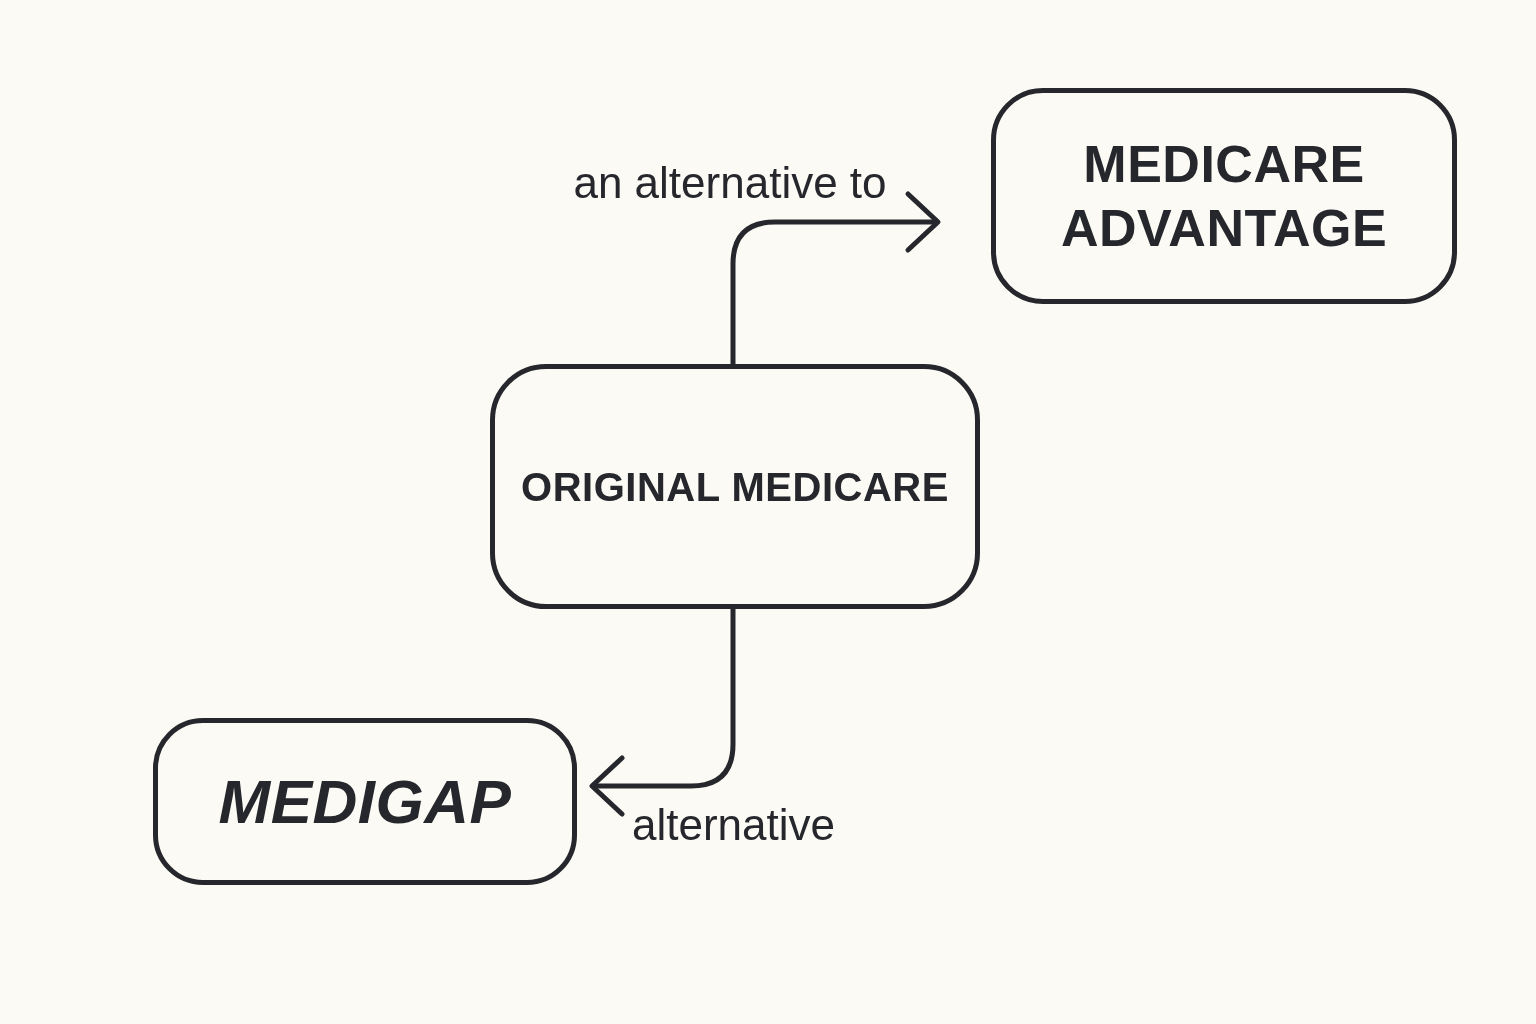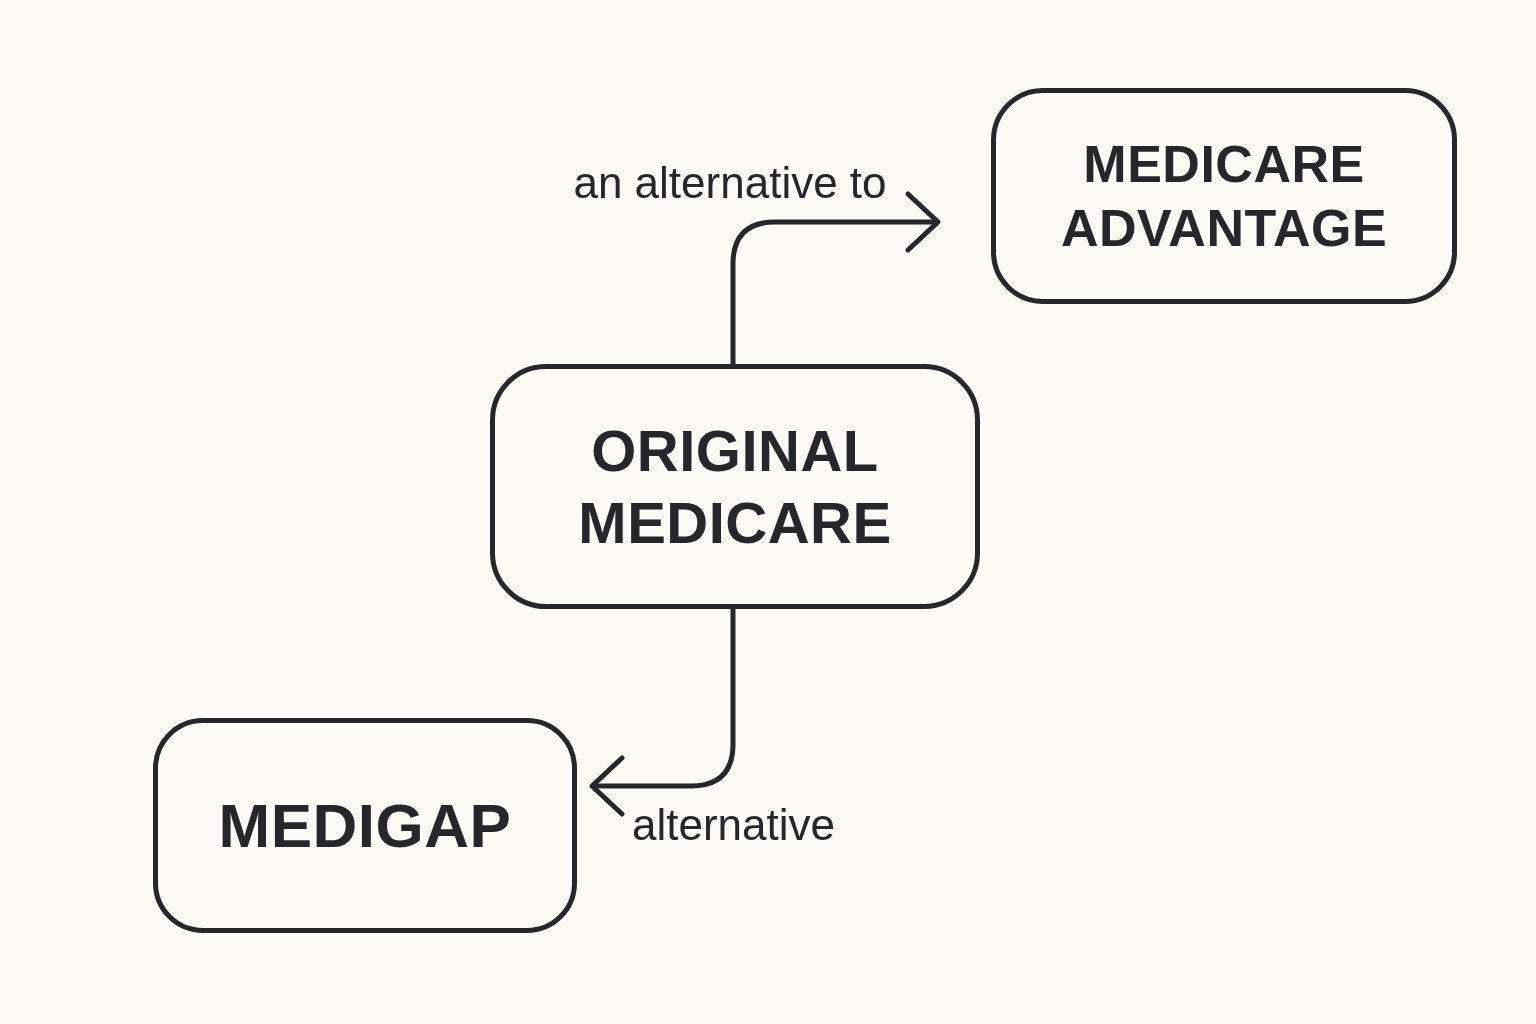--- a/index.html
+++ b/index.html
@@ -49,29 +49,30 @@
     width: 466px; height: 216px;
     border-radius: 52px;
     font-size: 52px;
     line-height: 64px;
     margin-left: 36px;
   }
   .node-original-medicare {
     left: 490px; top: 364px;
     width: 490px; height: 245px;
     border-radius: 56px;
-    font-size: 58px;
+    font-size: 40px;
     line-height: 72px;
   }
   .node-medigap {
     left: 153px; top: 718px;
-    width: 424px; height: 215px;
+    width: 424px; height: 167px;
     border-radius: 50px;
     font-size: 62px;
     line-height: 70px;
+    font-style: italic;
   }
   .edge-label {
     position: absolute;
     color: var(--ink);
     font-size: 44px;
     line-height: 50px;
     white-space: nowrap;
   }
   .edge-label-alternative {
     left: 540px; top: 158px;

